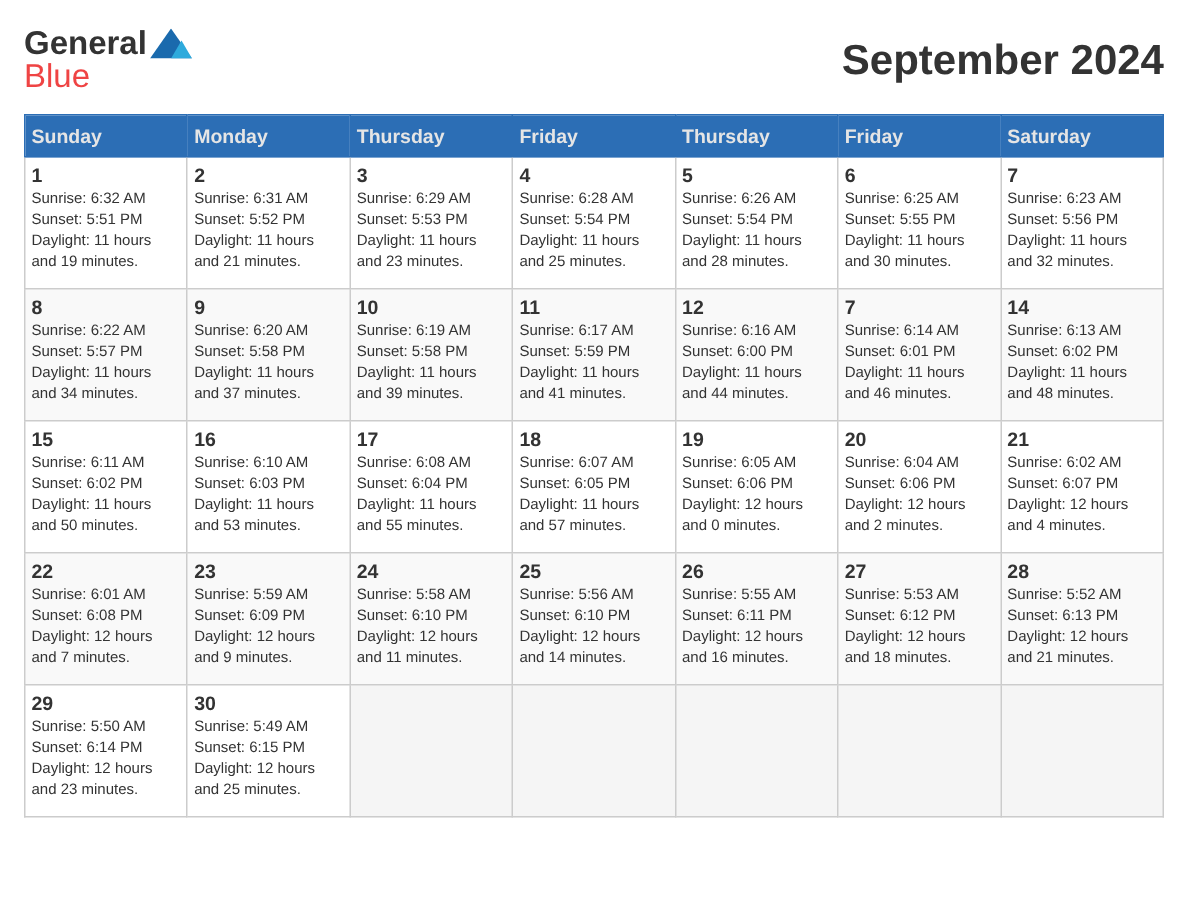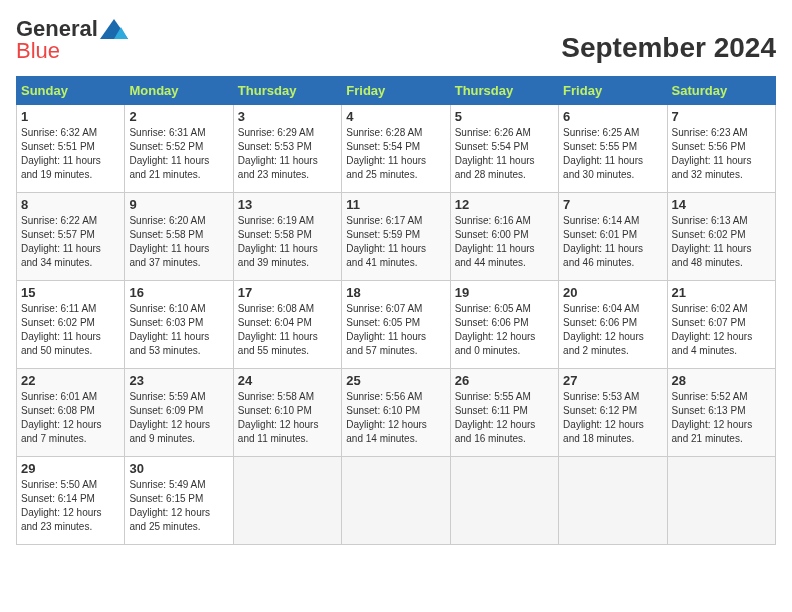--- a/index.html
+++ b/index.html
@@ -6,21 +6,21 @@
     body {
       font-family: Arial, sans-serif;
       background: #fff;
       width: 792px;
       min-height: 612px;
       padding: 16px;
     }
     .header {
       display: flex;
       justify-content: space-between;
-      align-items: flex-end;
+      align-items: center;
       margin-bottom: 12px;
     }
     .logo {
       display: flex;
       flex-direction: column;
       align-items: flex-start;
     }
     .logo-text {
       display: flex;
       align-items: center;
@@ -42,21 +42,21 @@
       font-size: 15px;
       color: #555;
     }
     table {
       width: 100%;
       border-collapse: collapse;
       table-layout: fixed;
     }
     th {
       background-color: #2c6eb5;
-      color: #bef264;
+      color: #e5e5e5;
       padding: 6px 4px;
       font-size: 13px;
       font-weight: bold;
       text-align: left;
       border: 1px solid #2c6eb5;
     }
     td {
       border: 1px solid #ccc;
       vertical-align: top;
       padding: 4px;
@@ -148,21 +148,21 @@
       <tr>
         <td>
           <span class="day-num">8</span>
           <div class="day-info">Sunrise: 6:22 AM<br>Sunset: 5:57 PM<br>Daylight: 11 hours<br>and 34 minutes.</div>
         </td>
         <td>
           <span class="day-num">9</span>
           <div class="day-info">Sunrise: 6:20 AM<br>Sunset: 5:58 PM<br>Daylight: 11 hours<br>and 37 minutes.</div>
         </td>
         <td>
-          <span class="day-num">13</span>
+          <span class="day-num">10</span>
           <div class="day-info">Sunrise: 6:19 AM<br>Sunset: 5:58 PM<br>Daylight: 11 hours<br>and 39 minutes.</div>
         </td>
         <td>
           <span class="day-num">11</span>
           <div class="day-info">Sunrise: 6:17 AM<br>Sunset: 5:59 PM<br>Daylight: 11 hours<br>and 41 minutes.</div>
         </td>
         <td>
           <span class="day-num">12</span>
           <div class="day-info">Sunrise: 6:16 AM<br>Sunset: 6:00 PM<br>Daylight: 11 hours<br>and 44 minutes.</div>
         </td>

